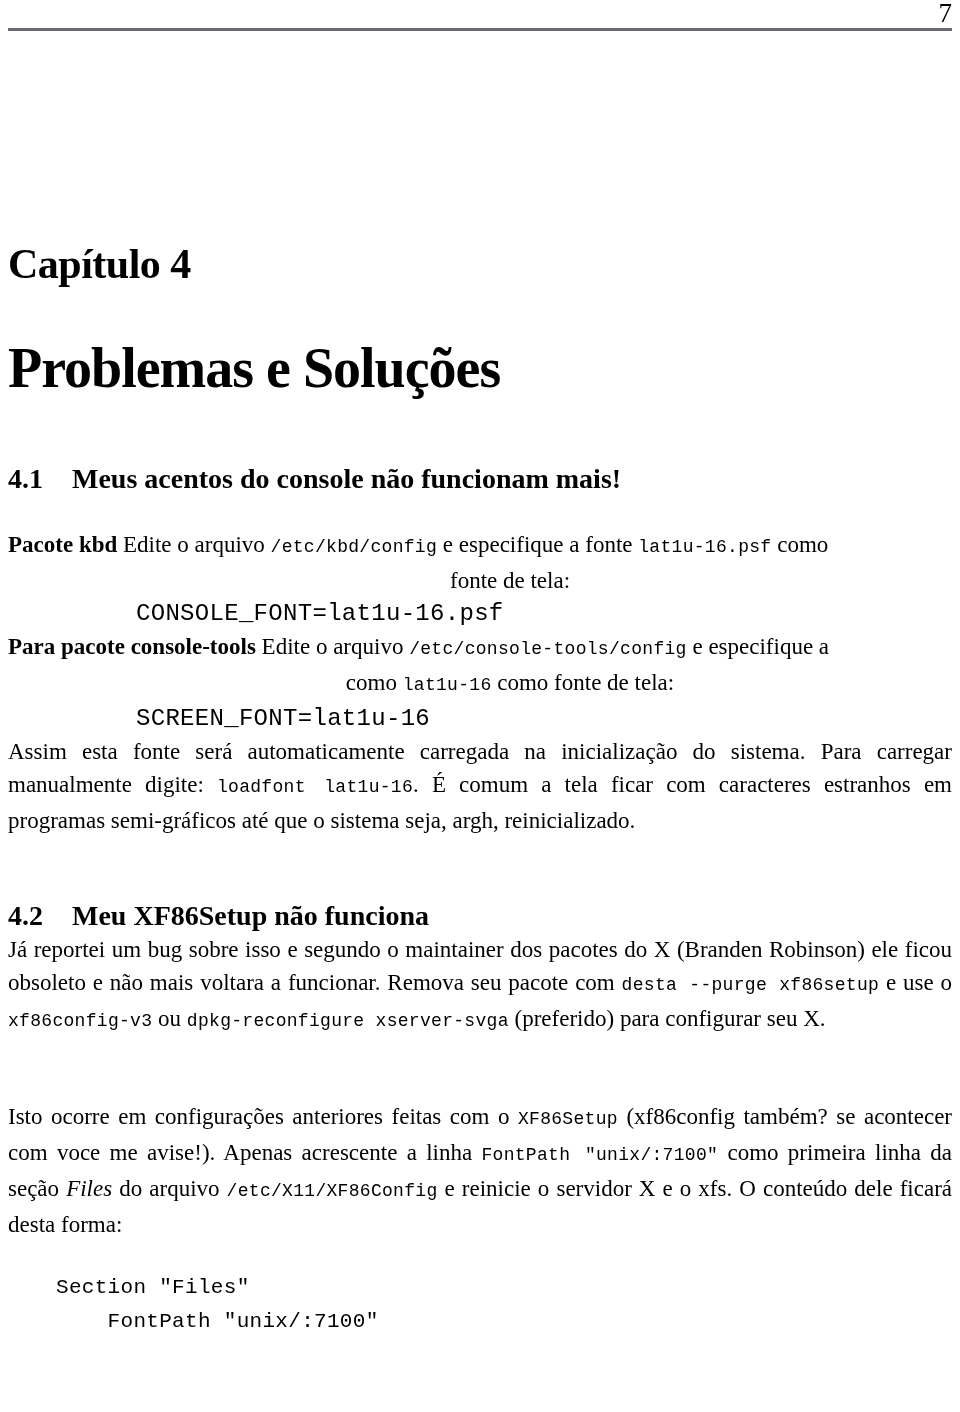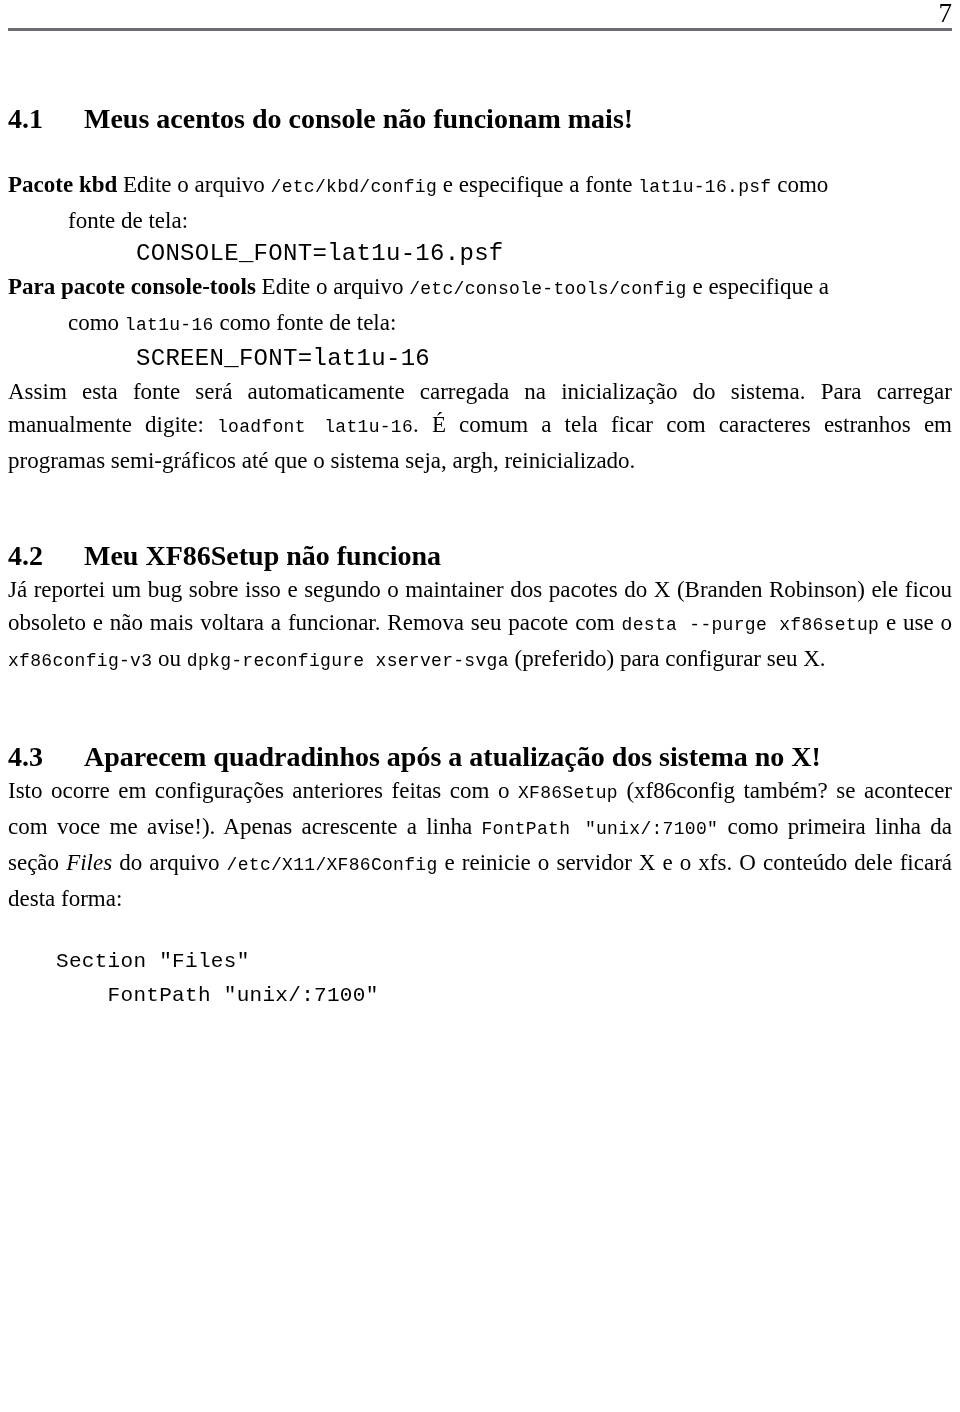--- a/index.html
+++ b/index.html
@@ -70,21 +70,20 @@
   .section {
     margin-top: 62px;
   }
   .section-heading {
     font-size: 28px;
     line-height: 34px;
     font-weight: bold;
     font-family: "Liberation Serif", "DejaVu Serif", serif;
     display: flex;
     align-items: baseline;
-    gap: 12px;
   }
   .section-number {
     width: 64px;
     flex: 0 0 64px;
   }
   .section-title {
     flex: 1 1 auto;
   }
 
   p.body {
@@ -113,21 +112,21 @@
   
   .desc-item {
     font-size: 23px;
     line-height: 33px;
     text-align: justify;
   }
   .desc-indent {
     padding-left: 60px;
     font-size: 23px;
     line-height: 33px;
-    text-align: left;
+    text-align: center;
   }
   .code-line {
     padding-left: 128px;
     font-family: "Liberation Mono", "DejaVu Sans Mono", monospace;
     font-size: 24px;
     line-height: 33px;
     letter-spacing: 0.3px;
   }
 
   .code-block {
@@ -143,20 +142,24 @@
 </head>
 <body>
 
 <div class="page">
 
   <div class="page-header">
     <div class="folio">7</div>
     <div class="header-rule"></div>
   </div>
 
+  <div class="chapter-block">
+    <div class="chapter-label">Capítulo 4</div>
+    <div class="chapter-title">Problemas e Soluções</div>
+  </div>
 
   <div class="section">
     <div class="section-heading">
       <span class="section-number">4.1</span>
       <span class="section-title">Meus acentos do console não funcionam mais!</span>
     </div>
 
     <div class="para-gap">
 
       <div class="desc-item">
@@ -201,24 +204,20 @@
       <span class="mono">desta --purge xf86setup</span>
       <span>e use o</span>
       <span class="mono">xf86config-v3</span>
       <span>ou</span>
       <span class="mono">dpkg-reconfigure xserver-svga</span>
       <span>(preferido) para configurar seu X.</span>
     </p>
   </div>
 
   <div class="section">
-    <div class="section-heading">
-      <span class="section-number">4.3</span>
-      <span class="section-title">Aparecem quadradinhos após a atualização dos sistema no X!</span>
-    </div>
 
     <p class="body para-gap">
       <span>Isto ocorre em configurações anteriores feitas com o</span>
       <span class="mono">XF86Setup</span>
       <span>(xf86config também? se acontecer com voce me avise!). Apenas acrescente a linha</span>
       <span class="mono">FontPath "unix/:7100"</span>
       <span>como primeira linha da seção</span>
       <i>Files</i>
       <span>do arquivo</span>
       <span class="mono">/etc/X11/XF86Config</span>

